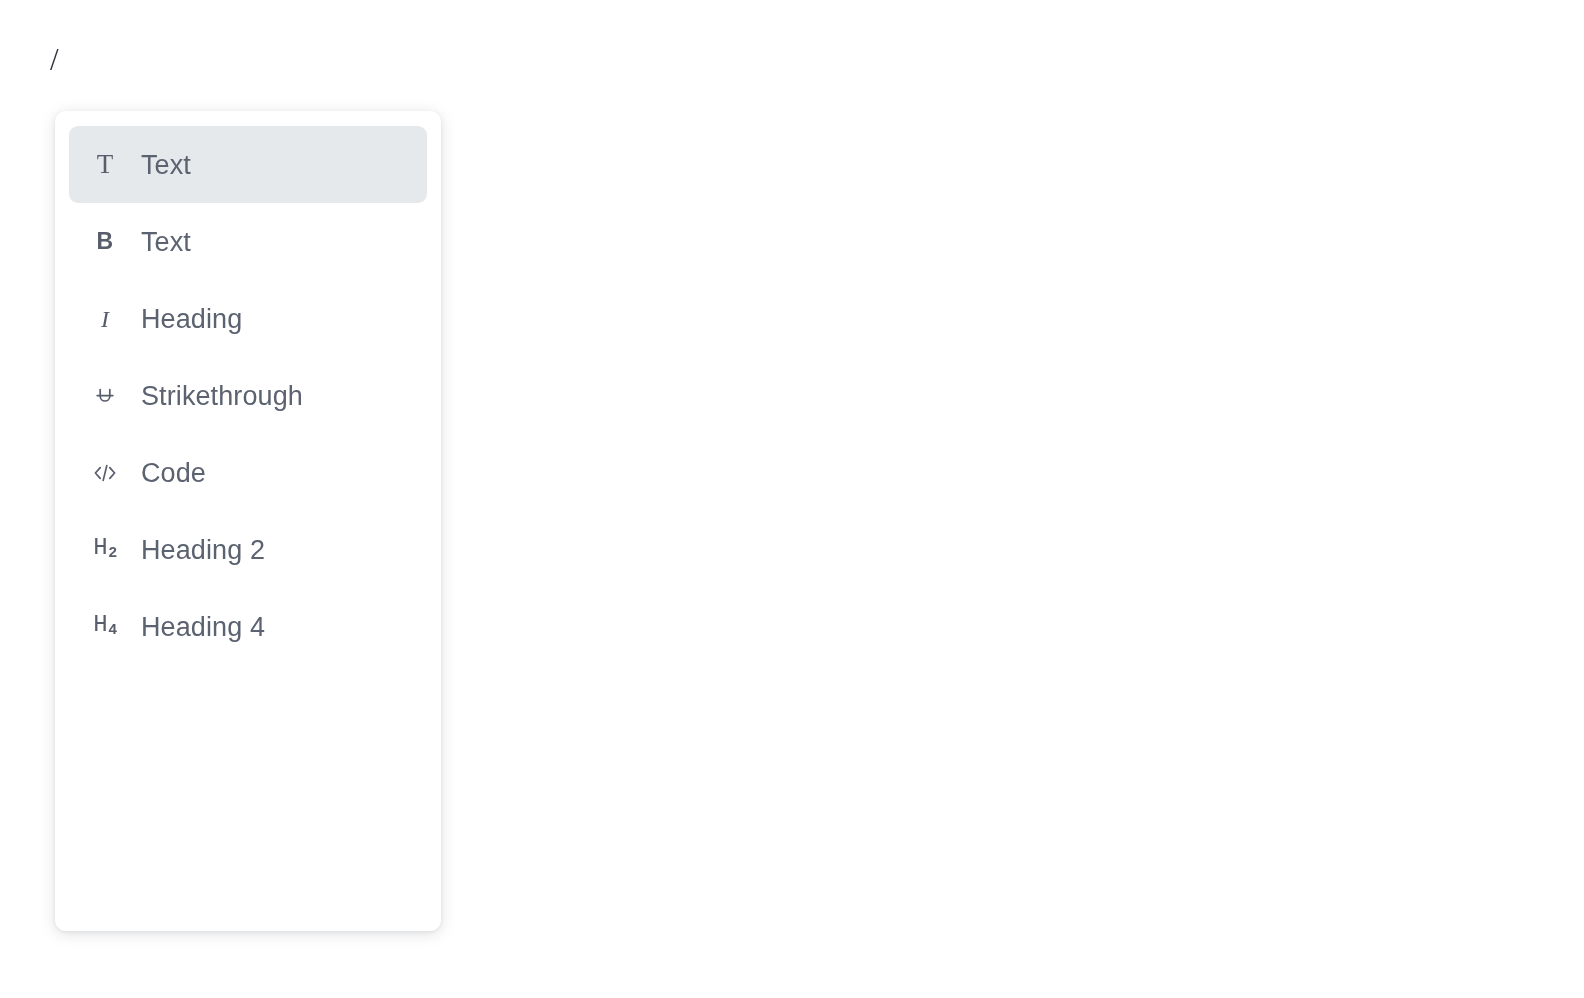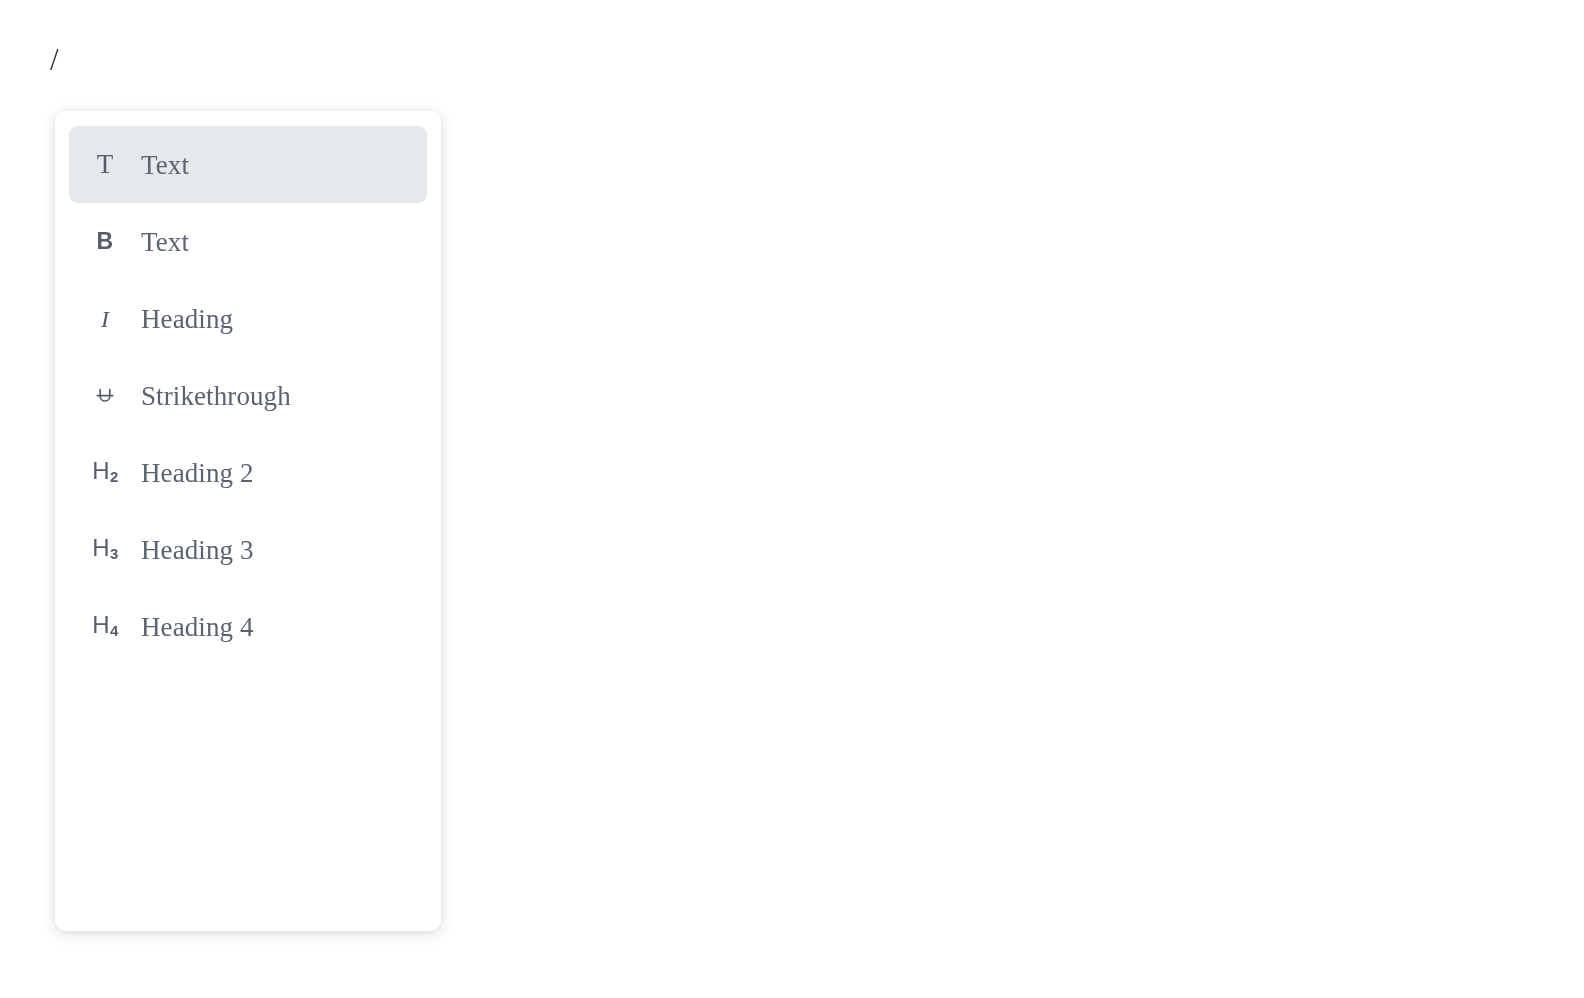--- a/index.html
+++ b/index.html
@@ -65,21 +65,21 @@
   .menu-item-icon {
     width: 72px;
     min-width: 72px;
     display: flex;
     align-items: center;
     justify-content: center;
     color: #575d6b;
   }
 
   .menu-item-label {
-    font-family: Liberation Serif, serif;
+    font-family: Liberation Sans, sans-serif;
     font-size: 27px;
     line-height: 30px;
     color: #5b6270;
     letter-spacing: 0.1px;
     white-space: nowrap;
   }
 
   
   .glyph {
     display: inline-block;
@@ -100,21 +100,21 @@
     letter-spacing: 0.5px;
   }
   .glyph-i {
     font-family: "Liberation Serif", "DejaVu Serif", serif;
     font-size: 24px;
     line-height: 24px;
     font-style: italic;
     font-weight: 400;
   }
   .glyph-h {
-    font-family: Liberation Sans, sans-serif;
+    font-family: Liberation Mono, monospace;
     font-size: 24px;
     line-height: 24px;
     font-weight: 400;
     letter-spacing: 0px;
   }
   .glyph-h sub {
     font-size: 15px;
     font-weight: 700;
     vertical-align: baseline;
     position: relative;
@@ -157,34 +157,38 @@
         <svg class="svg-icon" width="26" height="26" viewBox="0 0 26 26" fill="none" stroke="#575d6b" stroke-width="1.7" stroke-linecap="round">
           <path d="M8.2 6.5 V13.2 a4.8 4.8 0 0 0 9.6 0 V6.5"></path>
           <path d="M5.2 12.6 H20.8"></path>
         </svg>
       </span>
       <span class="menu-item-label">Strikethrough</span>
     </div>
 
 
 
+    <div class="menu-item">
+      <span class="menu-item-icon">
+        <svg class="svg-icon" width="28" height="24" viewBox="0 0 28 24" fill="none" stroke="#575d6b" stroke-width="1.7" stroke-linecap="round" stroke-linejoin="round">
+          <path d="M9.2 6.6 L4.4 12 L9.2 17.4"></path>
+          <path d="M18.8 6.6 L23.6 12 L18.8 17.4"></path>
+          <path d="M15.8 4.6 L12.2 19.4"></path>
+        </svg>
+      </span>
+      <span class="menu-item-label">Code</span>
+    </div>
 
     <div class="menu-item">
       <span class="menu-item-icon">
         <span class="glyph glyph-h">H<sub>2</sub></span>
       </span>
       <span class="menu-item-label">Heading 2</span>
     </div>
 
-    <div class="menu-item">
-      <span class="menu-item-icon">
-        <span class="glyph glyph-h">H<sub>3</sub></span>
-      </span>
-      <span class="menu-item-label">Heading 3</span>
-    </div>
 
     <div class="menu-item">
       <span class="menu-item-icon">
         <span class="glyph glyph-h">H<sub>4</sub></span>
       </span>
       <span class="menu-item-label">Heading 4</span>
     </div>
 
   </div>
 </div>

